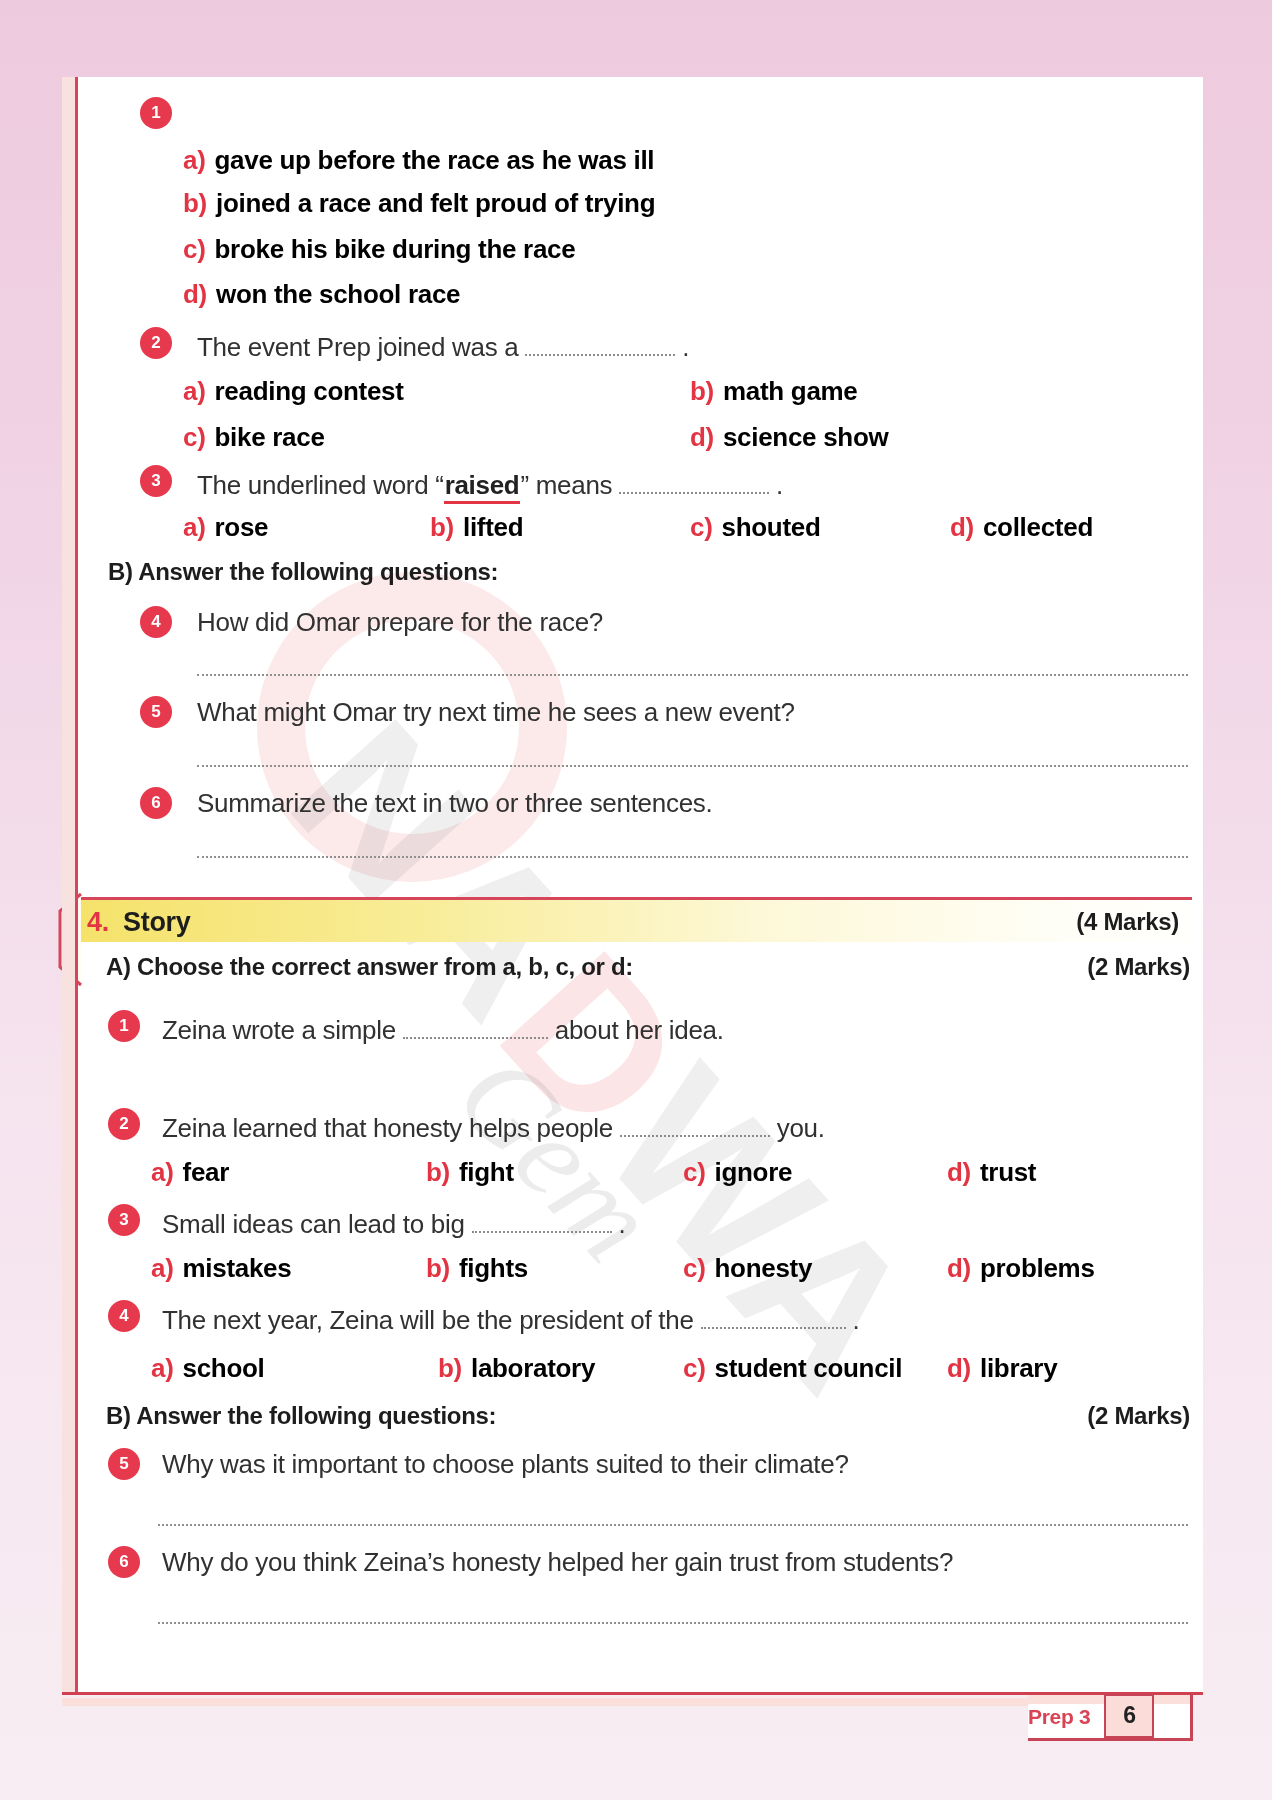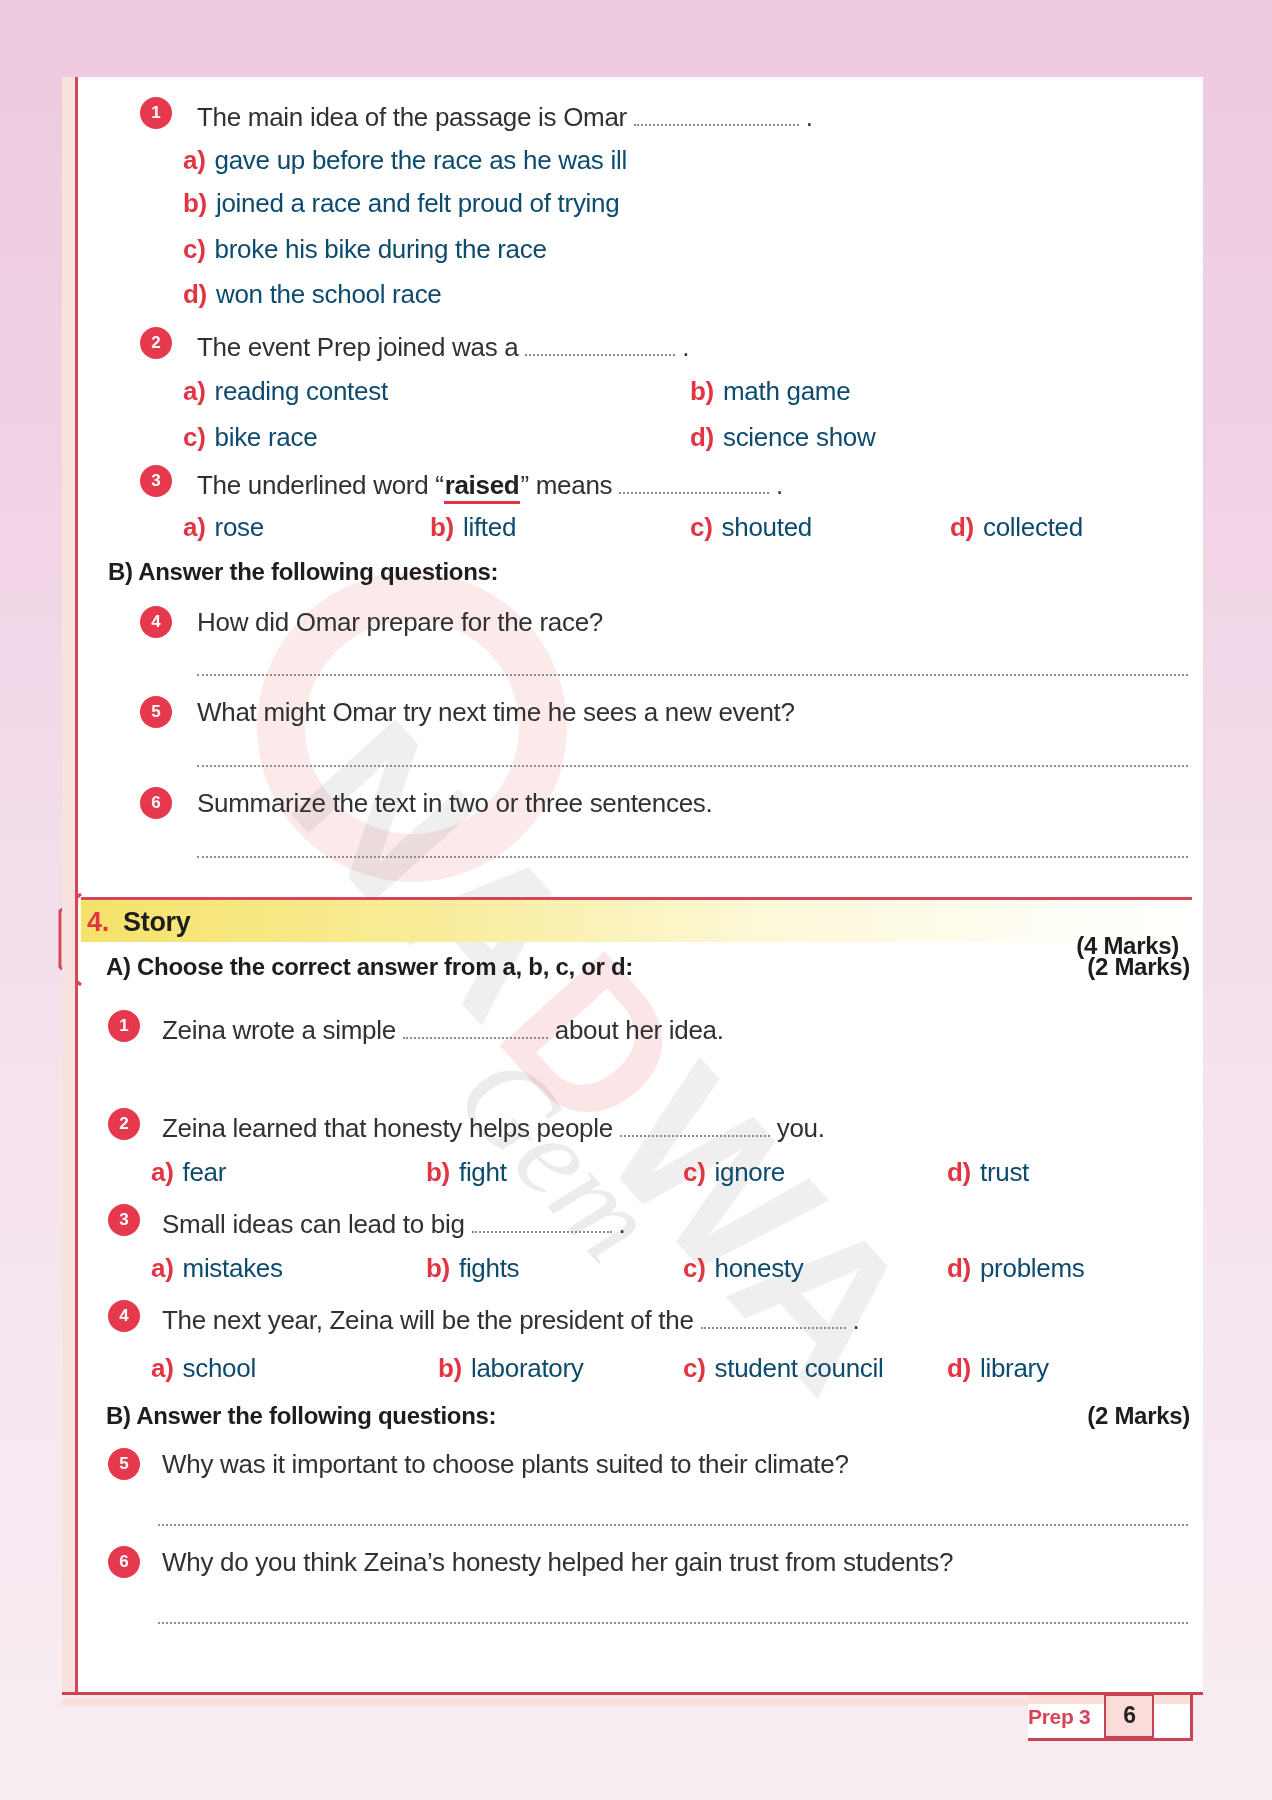--- a/index.html
+++ b/index.html
@@ -26,34 +26,34 @@
   
   .row{position:absolute;left:0;right:0;height:36px;z-index:2;}
   .qnum{position:absolute;top:2px;width:32px;height:32px;border-radius:50%;background:#e7394d;
     color:#fff;font-weight:bold;font-size:17px;text-align:center;line-height:32px;letter-spacing:0;}
   .qtext{position:absolute;top:3px;font-size:26px;white-space:pre;color:#313131;}
   .qtext span{white-space:pre;}
   .sa .qnum{left:78px;}  .sa .qtext{left:135px;}
   .ss .qnum{left:46px;}  .ss .qtext{left:100px;}
   .opt{position:absolute;top:3px;font-size:26px;white-space:pre;}
   .ol{color:#e23443;font-weight:bold;margin-right:9px;}
-  .ot{color:#0c4a6e;}
+  .ot{color:#000000;font-weight:bold;}
   .blank{display:inline-block;height:1em;border-bottom:2.5px dotted #8a8a8a;}
   .w165{width:165px}.w150{width:150px}.w145{width:145px}.w140{width:140px}
   .uword{font-weight:bold;color:#222;border-bottom:3px solid #e23443;padding:0 1px 1px 1px;}
   .phead{position:absolute;top:4px;font-size:24px;font-weight:bold;color:#1d1d1d;}
   .marks{position:absolute;right:13px;top:4px;font-size:24px;font-weight:bold;color:#1d1d1d;}
   .dotline{position:absolute;height:0;border-top:2.5px dotted #8f8f8f;z-index:2;}
   
   .band{position:absolute;left:15px;width:1115px;height:45px;box-sizing:border-box;z-index:2;
     border-top:3px solid #d6455a;
     background:linear-gradient(90deg,#f5e26a 0%,#f8ec96 30%,#fdf8d8 62%,#fffef6 88%,#fffffd 100%);}
   .band .num{position:absolute;left:10px;top:7px;font-size:27px;font-weight:bold;color:#e23443;}
   .band .ttl{position:absolute;left:46px;top:7px;font-size:27px;font-weight:bold;color:#1d1d1d;}
-  .band .marks{top:8px;margin-top:24px;}
+  .band .marks{top:8px;}
   .bracket{position:absolute;left:50px;top:891px;z-index:2;}
   
   .foot-strip{position:absolute;left:62px;top:1698px;width:1131px;height:8px;background:#fadfdb;}
   .foot-tab{position:absolute;left:1028px;top:1695px;width:165px;height:46px;box-sizing:border-box;
     border-right:3px solid #c64456;border-bottom:3px solid #c64456;
     background:linear-gradient(180deg,#fadfdb 0%,#fadfdb 20%,#ffffff 20%);
     display:flex;align-items:center;justify-content:flex-start;z-index:4;}
   .foot-label{color:#d94355;font-weight:bold;font-size:21px;margin-right:14px;}
   .foot-page{width:50px;height:46px;box-sizing:border-box;background:#fbdcd8;border:2px solid #c64456;
     border-bottom-width:4px;color:#222;font-weight:bold;font-size:23px;display:flex;align-items:center;justify-content:center;}
@@ -62,21 +62,20 @@
 <body>
 
 <div class="card">
 
   <div class="wm wm-ring"></div>
   <div class="wm wm-text"><span>NA</span><span class="mid">D</span><span>WA</span></div>
   <div class="wm wm-gem">Gem</div>
 
   <div class="row sa" style="top:18px">
     <span class="qnum">1</span>
-    <span class="qtext"><span>The main idea of the passage is Omar </span><span class="blank w165"></span><span> .</span></span>
   </div>
   <div class="row sa" style="top:65px">
     <span class="opt" style="left:121px"><span class="ol">a)</span><span class="ot">gave up before the race as he was ill</span></span>
   </div>
   <div class="row sa" style="top:108px">
     <span class="opt" style="left:121px"><span class="ol">b)</span><span class="ot">joined a race and felt proud of trying</span></span>
   </div>
   <div class="row sa" style="top:199px">
     <span class="opt" style="left:121px"><span class="ol">d)</span><span class="ot">won the school race</span></span>
   </div>

